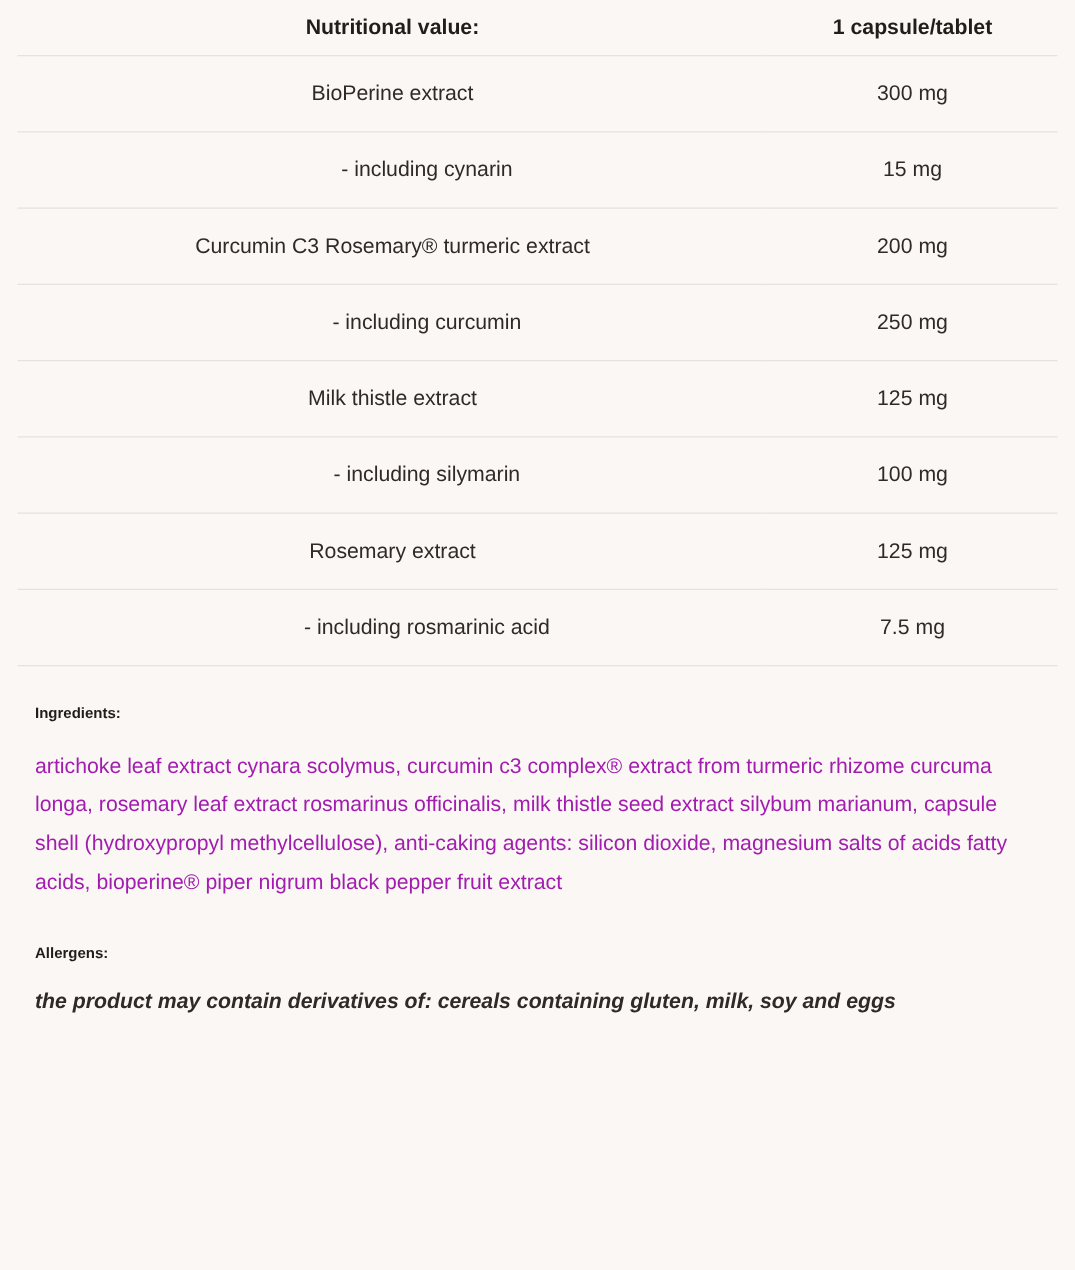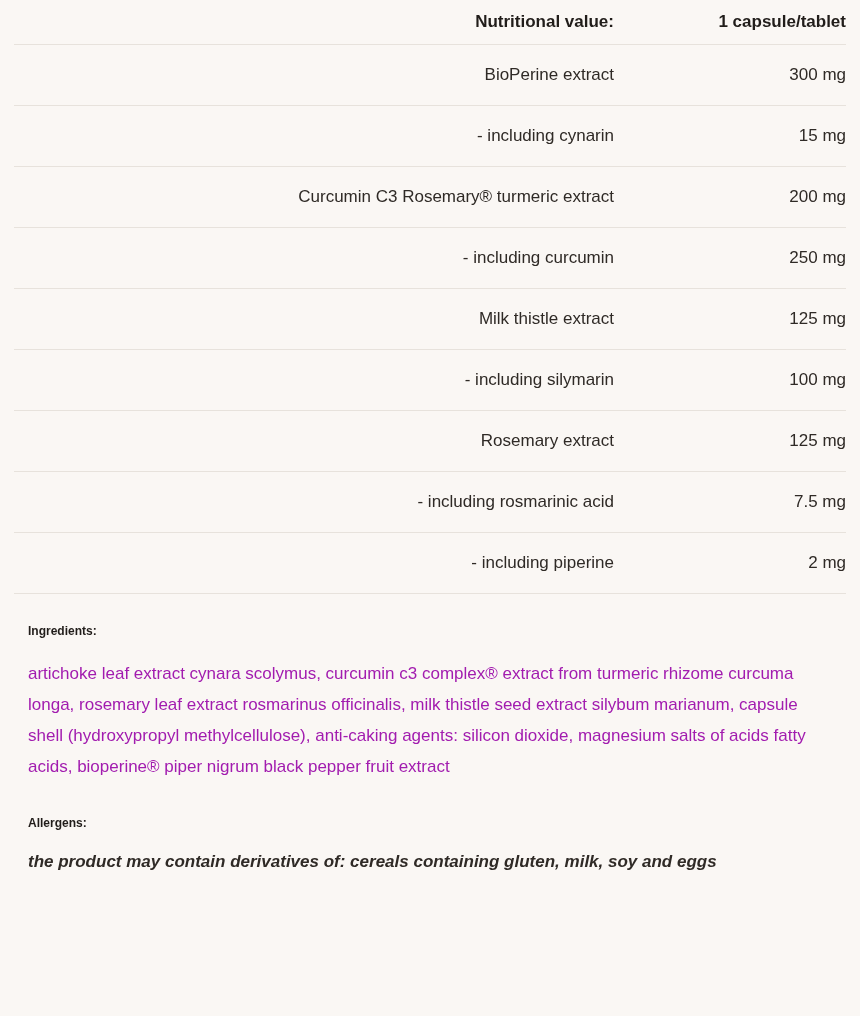--- a/index.html
+++ b/index.html
@@ -19,21 +19,21 @@
     box-sizing: border-box;
     padding: 0 14px;
   }
   table.nutrition {
     width: 832px;
     border-collapse: collapse;
     table-layout: fixed;
   }
   table.nutrition th,
   table.nutrition td {
-    text-align: right;
+    text-align: center;
     vertical-align: middle;
     border-bottom: 1px solid #e7e2dc;
     padding: 0;
     font-weight: normal;
   }
   table.nutrition thead th {
     font-weight: bold;
     font-size: 17px;
     height: 44px;
     line-height: 44px;
@@ -125,24 +125,20 @@
         <td class="value">100 mg</td>
       </tr>
       <tr>
         <td class="name">Rosemary extract</td>
         <td class="value">125 mg</td>
       </tr>
       <tr>
         <td class="name indent">- including rosmarinic acid</td>
         <td class="value">7.5 mg</td>
       </tr>
-      <tr>
-        <td class="name indent">- including piperine</td>
-        <td class="value">2 mg</td>
-      </tr>
     </tbody>
   </table>
 
   <div class="section">
     <h3>Ingredients:</h3>
     <p class="body">artichoke leaf extract cynara scolymus, curcumin c3 complex® extract from turmeric rhizome curcuma longa, rosemary leaf extract rosmarinus officinalis, milk thistle seed extract silybum marianum, capsule shell (hydroxypropyl methylcellulose), anti-caking agents: silicon dioxide, magnesium salts of acids fatty acids, bioperine® piper nigrum black pepper fruit extract</p>
   </div>
 
   <div class="section allergens-block">
     <h3>Allergens:</h3>

